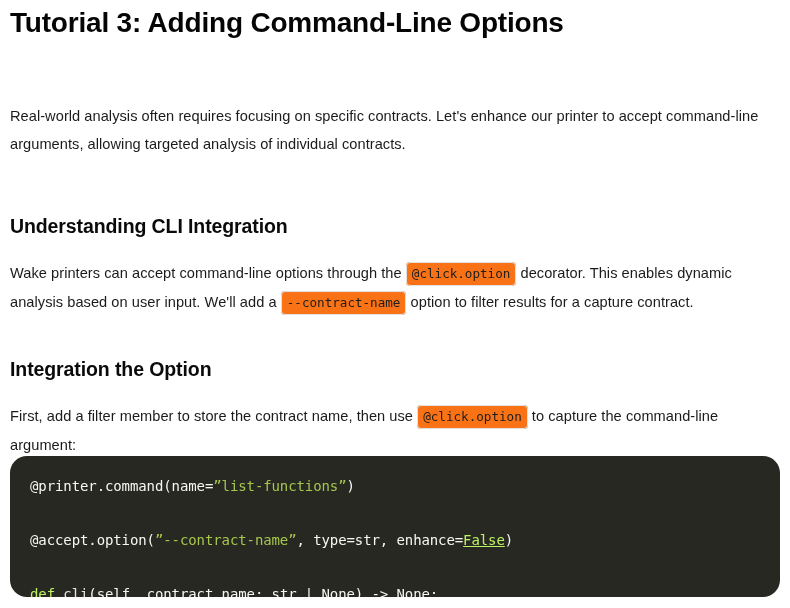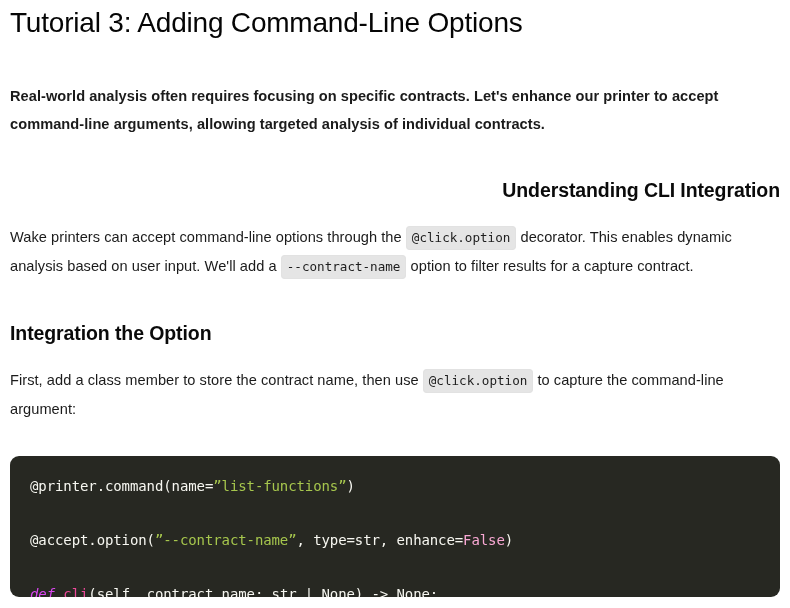--- a/index.html
+++ b/index.html
@@ -21,110 +21,110 @@
     box-sizing: border-box;
     padding: 0 10px;
   }
 
   
   .doc-title {
     margin: 0;
     padding-top: 4px;
     font-size: 28px;
     line-height: 38px;
-    font-weight: 400;
+    font-weight: 700;
     letter-spacing: -0.2px;
     color: #050505;
   }
 
   
   .section-heading {
     margin: 0;
     font-size: 19.5px;
     line-height: 26px;
     font-weight: 700;
     letter-spacing: -0.1px;
     color: #0a0a0a;
   }
-  .h-understanding { margin-top: 39px; text-align: right; }
+  .h-understanding { margin-top: 55px; }
   .h-implementing  { margin-top: 39px; }
 
   
   .para {
     margin: 0;
     font-size: 14.6px;
     line-height: 28px;
     color: #1b1b1b;
     letter-spacing: 0.05px;
     max-width: 772px;
   }
-  .p-intro      { margin-top: 40px; font-weight: bold; }
+  .p-intro      { margin-top: 60px; }
   .p-cli        { margin-top: 20px; }
   .p-implement  { margin-top: 20px; }
 
   
   code.inline {
     font-family: "DejaVu Sans Mono", "Liberation Mono", monospace;
     font-size: 12.6px;
-    background: #e5e5e5;
+    background: #f97316;
     border: 1px solid #e2e2e2;
     border-radius: 4px;
     padding: 3px 5px 4px 5px;
     color: #1d1d1d;
     white-space: nowrap;
     letter-spacing: 0;
   }
 
   
   .code-block {
     position: absolute;
     left: 10px;
     top: 456px;
     width: 770px;
     height: 141px;
     box-sizing: border-box;
     background: #272822;
-    border-radius: 9px;
+    border-radius: 17px;
     padding: 17px 20px 0 20px;
     overflow: hidden;
   }
   .code-block pre {
     margin: 0;
     font-family: "DejaVu Sans Mono", "Liberation Mono", monospace;
     font-size: 14px;
     line-height: 27px;
     color: #f7f7f1;
     white-space: pre;
     letter-spacing: -0.1px;
   }
   .code-line { display: block; }
   .tok-str  { color: #a6c64d; }
-  .tok-kw   { color: #d946ef; font-style: italic; }
-  .tok-fn   { color: #ec4899; }
-  .tok-const{ color: #f9a8d4; }
+  .tok-kw   { color: #bef264; }
+  .tok-fn   { color: #e5e5e5; }
+  .tok-const{ color: #bef264; text-decoration: underline; }
   .tok-plain{ color: #f7f7f1; }
 </style>
 </head>
 <body>
 
 <div class="page">
 
   <h1 class="doc-title">Tutorial 3: Adding Command-Line Options</h1>
 
   <p class="para p-intro">
     <span>Real-world analysis often requires focusing on specific contracts. Let's enhance our printer to accept command-line arguments, allowing targeted analysis of individual contracts.</span>
   </p>
 
   <h2 class="section-heading h-understanding">Understanding CLI Integration</h2>
 
   <p class="para p-cli"><span>Wake printers can accept command-line options through the</span> <code class="inline">@click.option</code> <span>decorator. This enables dynamic analysis based on user input. We'll add a</span> <code class="inline">--contract-name</code> <span>option to filter results for a capture contract.</span></p>
 
   <h2 class="section-heading h-implementing">Integration the Option</h2>
 
-  <p class="para p-implement"><span>First, add a class member to store the contract name, then use</span> <code class="inline">@click.option</code> <span>to capture the command-line argument:</span></p>
+  <p class="para p-implement"><span>First, add a filter member to store the contract name, then use</span> <code class="inline">@click.option</code> <span>to capture the command-line argument:</span></p>
 
   <div class="code-block">
     <pre><code id="code-lines"><span class="code-line"><span class="tok-plain">@printer.command(name=</span><span class="tok-str">”list-functions”</span><span class="tok-plain">)</span></span>
 <span class="code-line"><span class="tok-plain">@accept.option(</span><span class="tok-str">”--contract-name”</span><span class="tok-plain">, type=str, enhance=</span><span class="tok-const">False</span><span class="tok-plain">)</span></span>
 <span class="code-line"><span class="tok-kw">def </span><span class="tok-fn">cli</span><span class="tok-plain">(self, contract_name: str | None) -&gt; None:</span></span>
 </code></pre>
   </div>
 
 </div>
 

